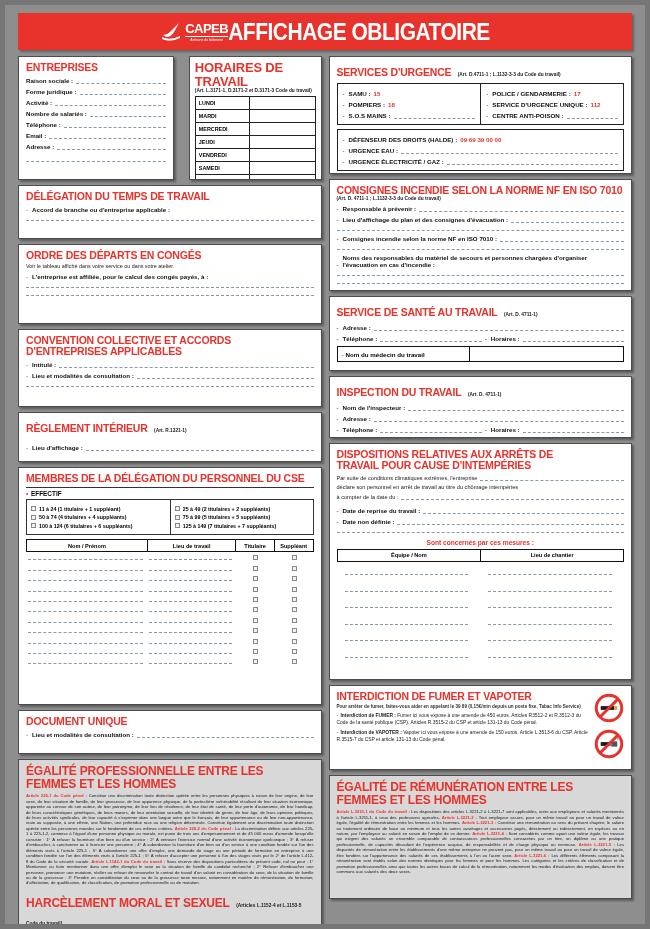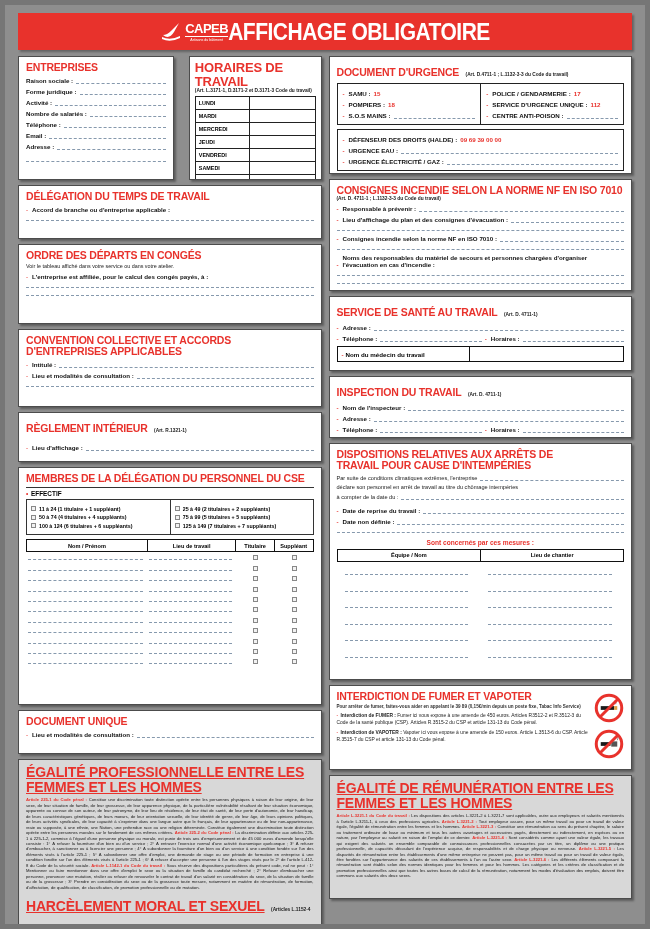--- a/index.html
+++ b/index.html
@@ -81,21 +81,21 @@
   .fume-wrap { display:flex; gap:3px; }
   .fume-main { flex:1; }
   .fume-intro { font-size:4.6px; font-weight:bold; color:#333; margin-top:2px; }
   .fume-item { font-size:4.9px; color:#222; margin-top:4px; line-height:1.35; }
   .fume-item .fl { font-weight:bold; }
   .fume-icons { display:flex; flex-direction:column; gap:6px; padding-top:2px; }
 
   
   .tiny { font-size:4.2px; line-height:1.3; color:#151515; text-align:justify; margin-top:3px; word-spacing:0.3px; }
   .tiny .red-seg { color:#e8322c; font-weight:bold; }
-  .gray .title { font-size:14px;text-decoration:underline; }
+  .gray .title { font-size:12px; }
 </style>
 </head>
 <body>
 
 <div class="page">
 
   <div class="header">
     <div class="brand">
       <svg width="22" height="20" viewBox="0 0 22 20">
         <path d="M3 13 Q9 18 14 10 L19 1 L11 9 Q7 13 3 13 Z" fill="#ffffff"></path>
@@ -406,21 +406,21 @@
           <span class="sub sub-inline">(Articles L.1152-4 et L.1153-5 Code du travail)</span>
         </div>
         <div class="tiny"><span class="red-seg">Article L.1152-1 du Code du travail : </span><span>Aucun salarié ne doit subir les agissements répétés de harcèlement moral qui ont pour objet ou pour effet une dégradation de ses conditions de travail susceptible de porter atteinte à ses droits et à sa dignité, d'altérer sa santé physique ou mentale ou de compromettre son avenir professionnel. </span><span class="red-seg">Article L.1153-1 : </span><span>Aucun salarié ne doit subir des faits : 1° Soit de harcèlement sexuel, constitué par des propos ou comportements à connotation sexuelle répétés qui soit portent atteinte à sa dignité en raison de leur caractère dégradant ou humiliant, soit créent à son encontre une situation intimidante, hostile ou offensante ; 2° Soit assimilés au harcèlement sexuel, consistant en toute forme de pression grave, même non répétée, exercée dans le but réel ou apparent d'obtenir un acte de nature sexuelle, que celui-ci soit recherché au profit de l'auteur des faits ou au profit d'un tiers. </span><span class="red-seg">Article 222-33 du Code pénal : </span><span>Le harcèlement sexuel est puni de deux ans d'emprisonnement et de 30 000 € d'amende. Ces peines sont portées à trois ans d'emprisonnement et 45 000 € d'amende en cas de circonstances aggravantes.</span></div>
       </div>
     </div>
 
     <div class="col">
 
       <div class="box" style="height:118px;">
         <div>
-          <span class="title">DOCUMENT D'URGENCE</span>
+          <span class="title">SERVICES D'URGENCE</span>
           <span class="sub sub-inline">(Art. D.4711-1 ; L.1132-3-3 du Code du travail)</span>
         </div>
         <div class="sos-grid">
           <div class="sos-cell">
             <div class="field">
                 <span class="b">-</span>
                 <span class="lbl">SAMU :</span>
                 <span class="val">15</span>
               </div>
             <div class="field">

